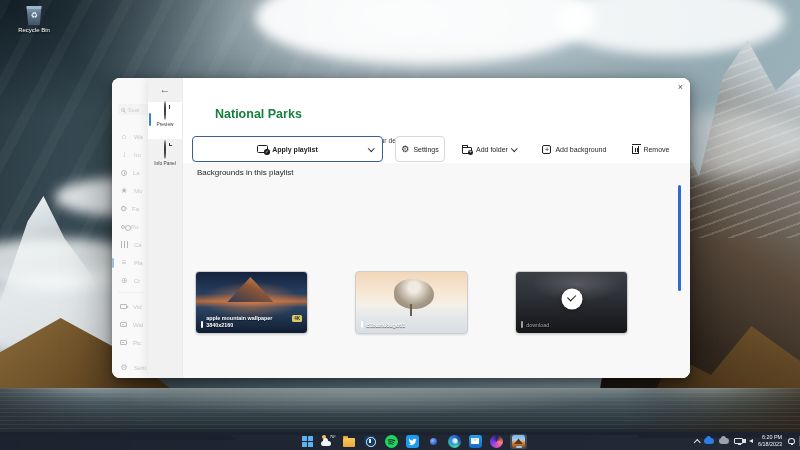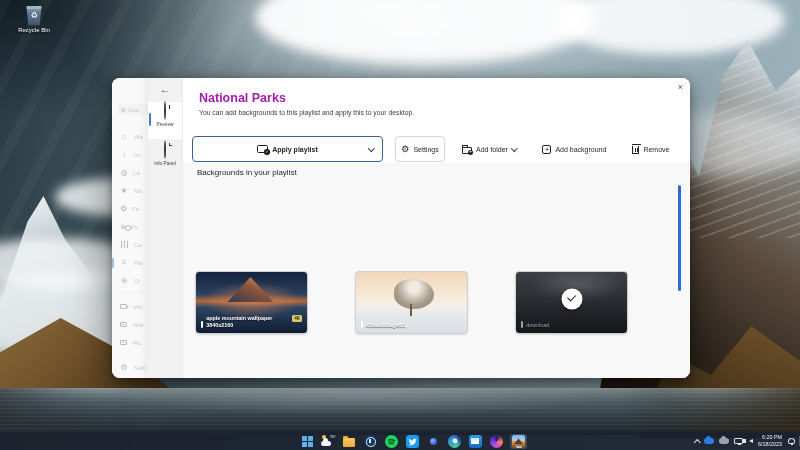--- a/index.html
+++ b/index.html
@@ -90,21 +90,21 @@
   .ri-info{top:63px;height:37px;}
   .icon-circle{width:10px;height:10px;border:1px solid #3c3c3c;border-radius:50%;margin:6px auto 0;position:relative;}
   .ic-i::after{content:"";position:absolute;left:3.8px;top:2.5px;width:1.2px;height:4px;background:#3c3c3c;}
   .ic-clock::after{content:"";position:absolute;left:3.8px;top:1.5px;width:1px;height:3px;background:#3c3c3c;}
   .ic-clock::before{content:"";position:absolute;left:4px;top:3.8px;width:2.6px;height:1px;background:#3c3c3c;}
   .rail-label{display:block;margin-top:2px;font-size:4.8px;color:#3f3f3f;}
 
   .dialog-main{position:relative;flex:1;display:flex;flex-direction:column;}
   .dlg-header{position:relative;height:85px;background:#fff;padding-left:16px;flex:0 0 85px;}
   .dlg-close{position:absolute;right:7px;top:5px;font-size:9px;color:#555;cursor:pointer;line-height:9px;}
-  .dlg-title{margin:0;padding-top:13px;font-size:12.5px;font-weight:700;color:#a21caf;}
+  .dlg-title{margin:16px;padding-top:13px;font-size:12.5px;font-weight:700;color:#15803d;}
   .dlg-sub{margin-top:4px;font-size:6.8px;color:#3d3d3d;}
   .toolbar{position:absolute;left:9px;top:58px;height:26px;display:flex;align-items:center;}
   .btn{display:inline-flex;align-items:center;justify-content:center;gap:4px;height:26px;background:#fff;
     border:1px solid transparent;border-radius:4px;font-size:7px;color:#1f1f1f;cursor:pointer;padding:0 8px;}
   .btn-apply{width:191px;border:1.5px solid #3a5f92;font-weight:700;position:relative;}
   .btn-apply .chev{position:absolute;right:9px;}
   .btn-settings{border:1px solid #d7d7d7;width:50px;margin-left:12px;}
   .btn-flat{margin-left:8px;}
   .chev{width:4.5px;height:4.5px;border-right:1.1px solid #2a2a2a;border-bottom:1.1px solid #2a2a2a;
     transform:rotate(45deg);display:inline-block;margin-top:-2px;}
@@ -331,21 +331,21 @@
               <span>Add background</span>
             </button>
             <button class="btn btn-flat">
               <span class="i-trash"></span>
               <span>Remove</span>
             </button>
           </div>
         </div>
 
         <div class="dlg-content">
-          <div class="section-title">Backgrounds in your playlist</div>
+          <div class="section-title">Backgrounds in this playlist</div>
 
           <div class="thumb t0" style="left:12px;top:108px">
             <div class="thumb-label">
               <span class="img-bar"></span>
               <span>
                 <div>apple mountain wallpaper</div>
                 <div>3840x2160</div>
               </span>
             </div>
             <span class="badge-4k">4K</span>

